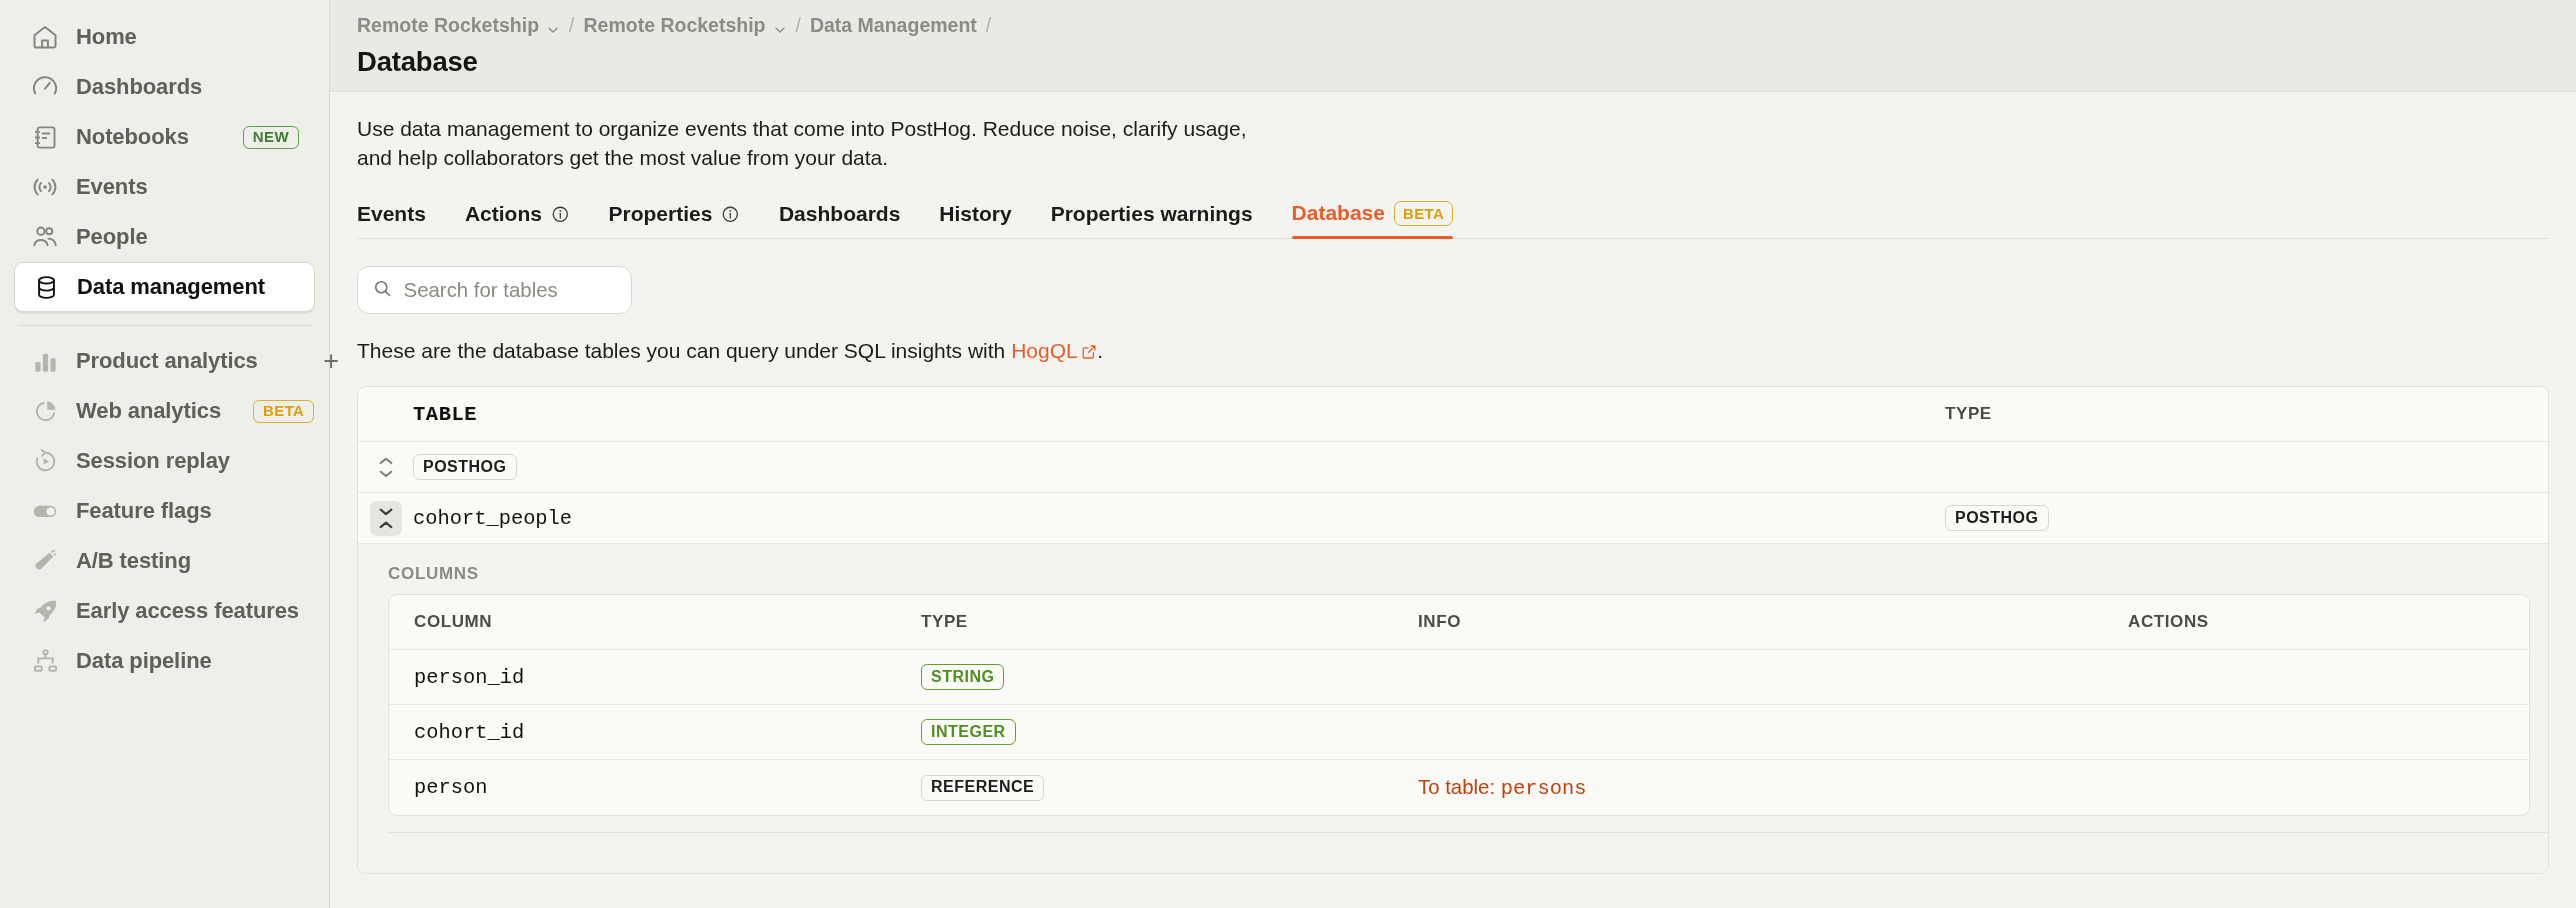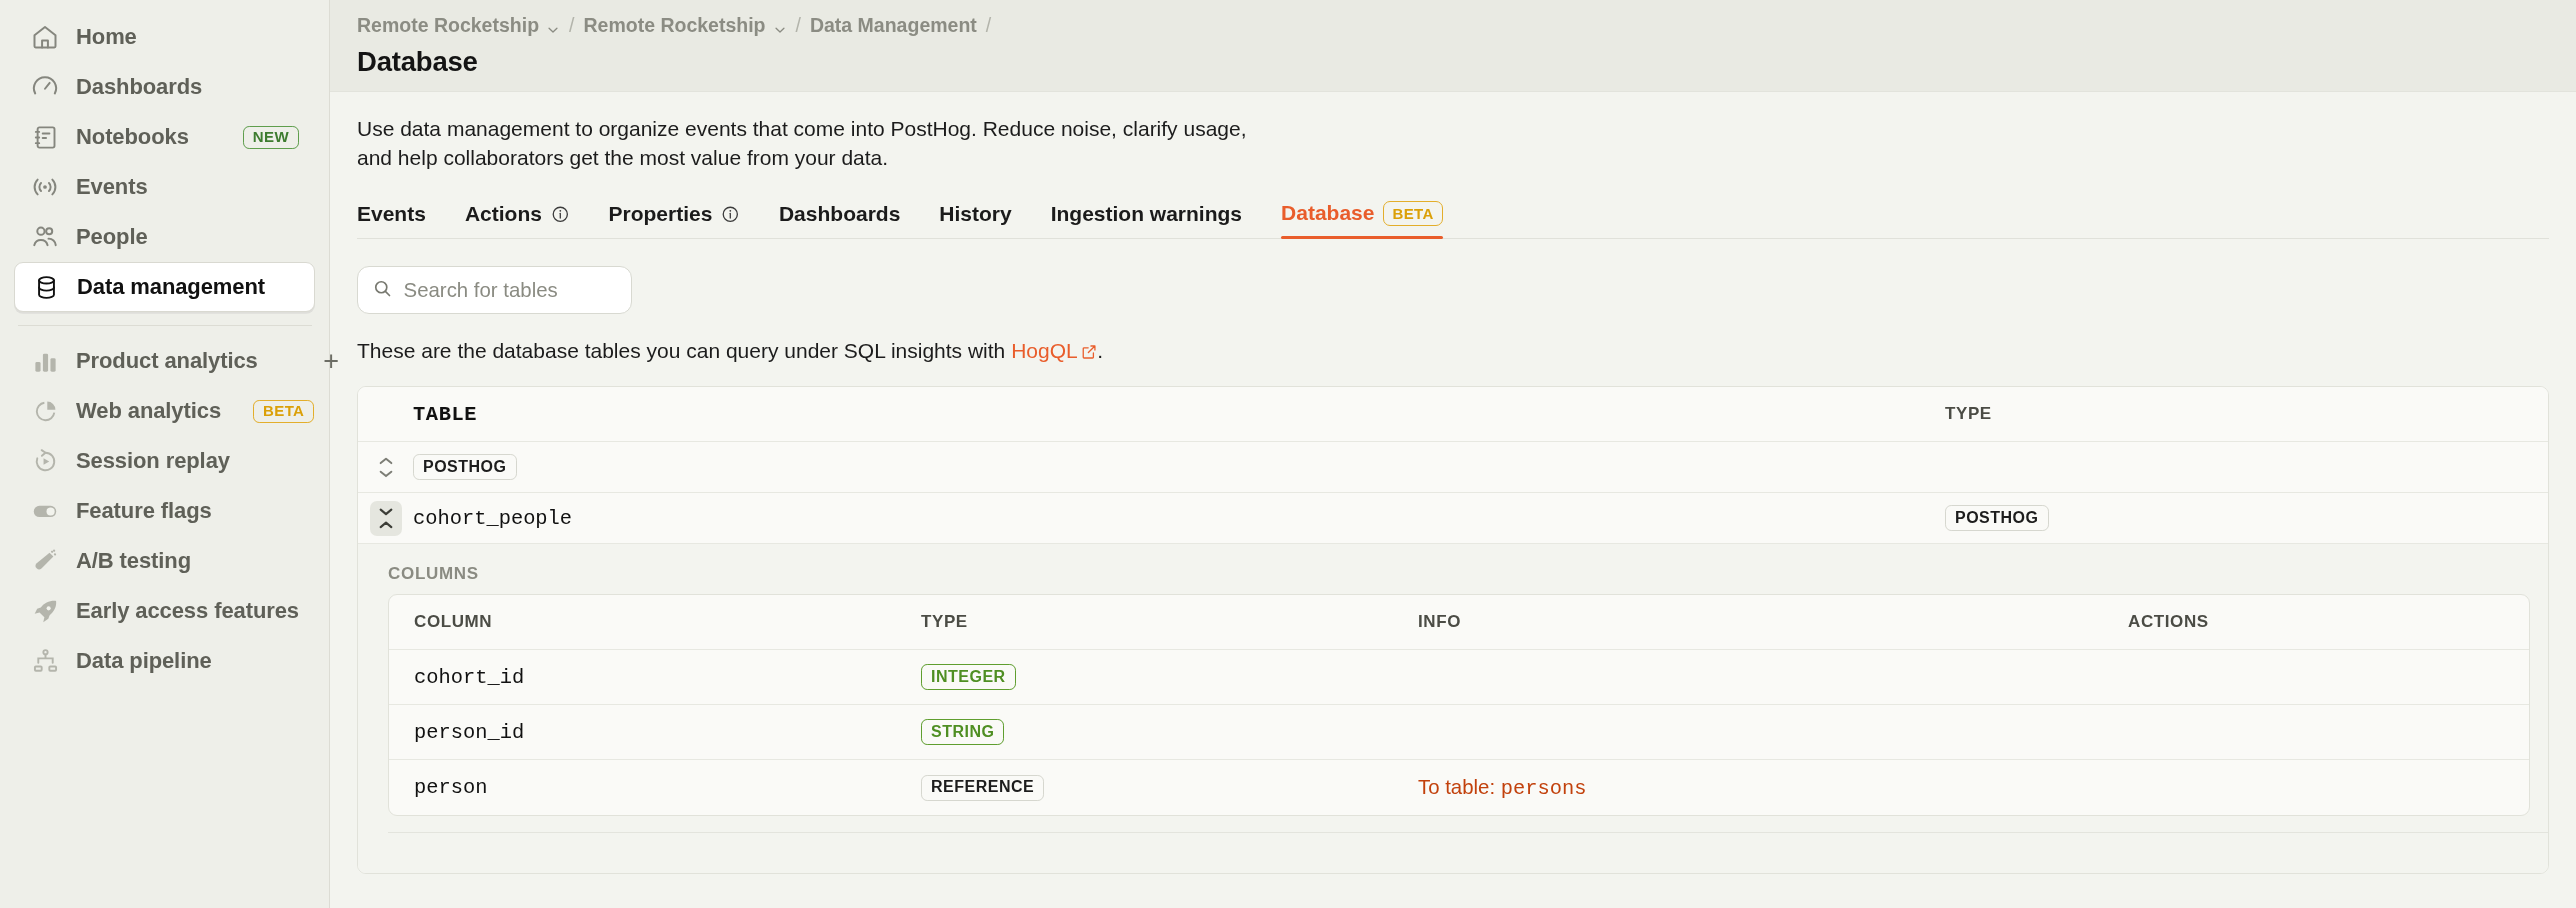--- a/index.html
+++ b/index.html
@@ -400,21 +400,21 @@
               </svg>
           </span>
         </div>
         <div class="tab">
           <span>Dashboards</span>
         </div>
         <div class="tab">
           <span>History</span>
         </div>
         <div class="tab">
-          <span>Ingestion warnings</span>
+          <span>Properties warnings</span>
         </div>
         <div class="tab selected">
           <span>Database</span>
           <span class="badge-beta-tab">BETA</span>
         </div>
       </div>
 
       <div class="search-wrap">
         <div class="search-box">
           <span>
@@ -480,32 +480,32 @@
 
           <div class="sub-card">
             <div class="sub-row sub-head">
               <div class="sc-col">COLUMN</div>
               <div class="sc-type">TYPE</div>
               <div class="sc-info">INFO</div>
               <div class="sc-actions">ACTIONS</div>
             </div>
 
             <div class="sub-row">
-              <div class="sc-col">cohort_id</div>
+              <div class="sc-col">person_id</div>
               <div class="sc-type">
-                <span class="tag tag-integer">INTEGER</span>
+                <span class="tag tag-string">STRING</span>
               </div>
               <div class="sc-info"></div>
               <div class="sc-actions"></div>
             </div>
 
             <div class="sub-row">
-              <div class="sc-col">person_id</div>
+              <div class="sc-col">cohort_id</div>
               <div class="sc-type">
-                <span class="tag tag-string">STRING</span>
+                <span class="tag tag-integer">INTEGER</span>
               </div>
               <div class="sc-info"></div>
               <div class="sc-actions"></div>
             </div>
 
             <div class="sub-row">
               <div class="sc-col">person</div>
               <div class="sc-type">
                 <span class="tag tag-reference">REFERENCE</span>
               </div>

